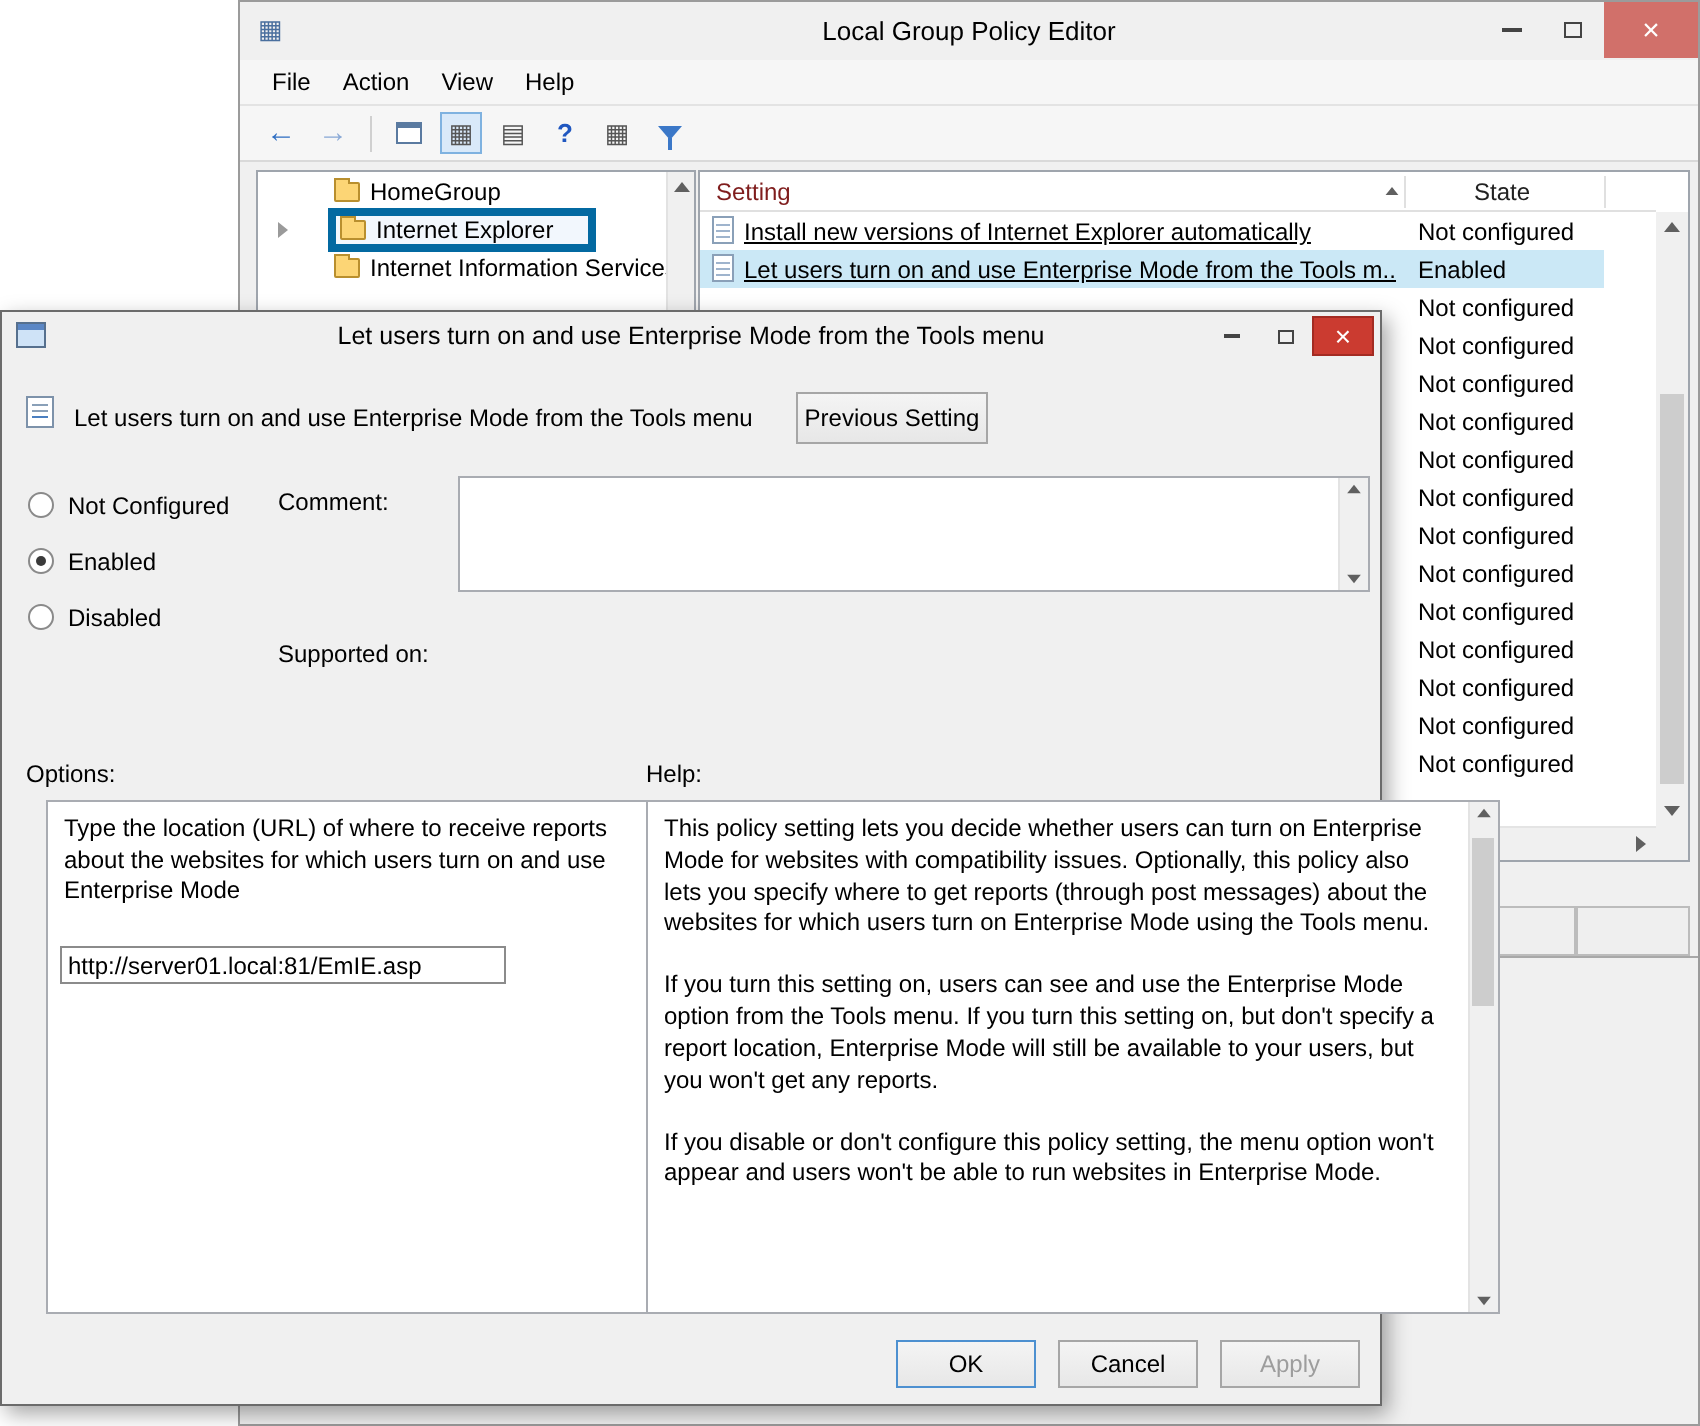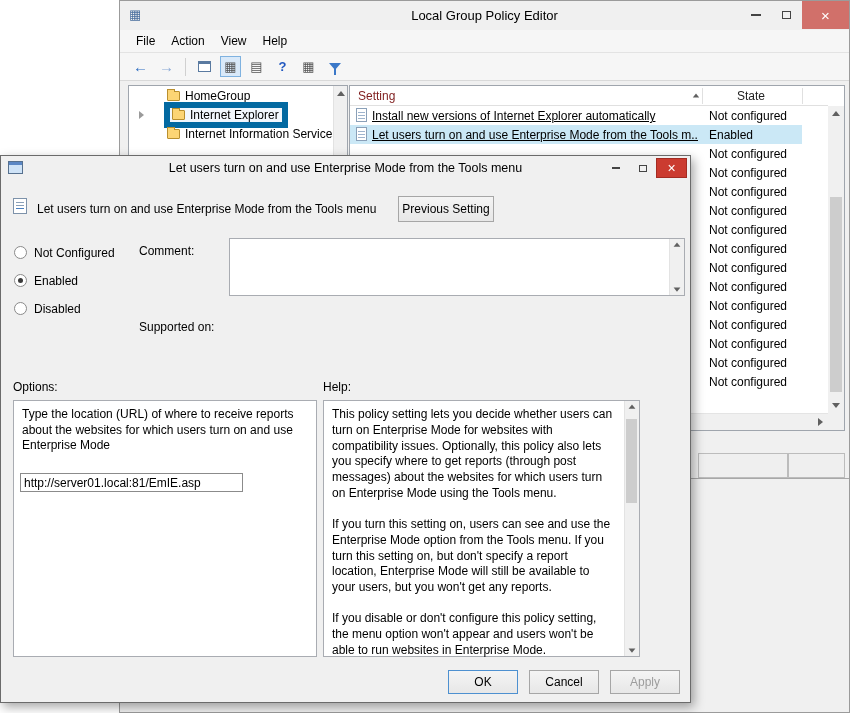--- a/index.html
+++ b/index.html
@@ -40,21 +40,21 @@
   
   .e-tree { position:absolute; left:8px; top:84px; width:220px; height:346px;
     background:#fff; border:1px solid #9fa5ad; overflow:hidden; }
   .tree-row { position:relative; height:19px; display:flex; align-items:center; padding-left:38px; white-space:nowrap; }
   .folder { width:13px; height:10px; background:#fcd575; border:1px solid #b98f2e; border-radius:1px;
     position:relative; margin-right:5px; flex:none; }
   .folder::before { content:""; position:absolute; left:-1px; top:-3px; width:6px; height:2px;
     background:#fcd575; border:1px solid #b98f2e; border-bottom:none; }
   .expander { position:absolute; left:10px; top:6px; width:0; height:0;
     border-top:4px solid transparent; border-bottom:4px solid transparent; border-left:5px solid #9a9a9a; }
-  .tree-sel { display:flex; align-items:center; border:6px solid #0369a1; background:#f2f7fd; padding:0 3px 0 2px; margin-left:-3px; }
+  .tree-sel { display:flex; align-items:center; border:4px solid #0369a1; background:#f2f7fd; padding:0 17px 0 2px; margin-left:-3px; }
   .tree-scroll { position:absolute; right:0; top:0; bottom:0; width:14px; background:#f0f0f0; border-left:1px solid #e2e2e2; }
   .tri-up { width:0; height:0; border-left:4px solid transparent; border-right:4px solid transparent;
     border-bottom:5px solid #606060; }
   .tri-down { width:0; height:0; border-left:4px solid transparent; border-right:4px solid transparent;
     border-top:5px solid #606060; }
   .tri-right { width:0; height:0; border-top:4px solid transparent; border-bottom:4px solid transparent;
     border-left:5px solid #606060; }
   .sb-arrow { width:14px; height:15px; display:flex; align-items:center; justify-content:center; }
 
   
@@ -114,25 +114,25 @@
 
   .flabel { position:absolute; }
   .d-comment-box { position:absolute; left:228px; top:82px; width:456px; height:58px; background:#fff; border:1px solid #a9acb2; }
   .d-supported-box { position:absolute; left:228px; top:158px; width:456px; height:47px; background:#f4f4f4; border:1px solid #a9acb2; }
   .d-supported-box .val { position:absolute; left:7px; top:5px; }
   .scrollstrip { position:absolute; right:0; top:0; bottom:0; width:15px; background:#f0f0f0; border-left:1px solid #e3e3e3;
     display:flex; flex-direction:column; justify-content:space-between; align-items:center; padding:3px 0; }
   .scrollstrip .tri-up, .scrollstrip .tri-down { transform:scale(0.85); }
   .help-thumb { position:absolute; right:2px; top:18px; width:11px; height:84px; background:#cdcdcd; }
 
-  .d-options-panel { position:absolute; left:12px; top:244px; width:304px; height:257px; background:#fff; border:1px solid #a9acb2; }
+  .d-options-panel { position:absolute; left:22px; top:244px; width:304px; height:257px; background:#fff; border:1px solid #a9acb2; }
   .opt-text { position:absolute; left:8px; top:6px; width:286px; line-height:1.3; }
   .opt-input { position:absolute; left:6px; top:72px; width:223px; height:19px; border:1px solid #8b8b8b;
     font-family:inherit; font-size:12px; padding:0 3px; background:#fff; }
-  .d-help-panel { position:absolute; left:322px; top:244px; width:317px; height:257px; background:#fff; border:1px solid #a9acb2; }
+  .d-help-panel { position:absolute; left:322px; top:244px; width:427px; height:257px; background:#fff; border:1px solid #a9acb2; }
   .help-text { position:absolute; left:8px; top:6px; right:24px; line-height:1.32; }
   .help-text p { margin-bottom:15px; }
 
   .d-ok { left:447px; top:514px; width:70px; height:24px; border-color:#4d90d0; }
   .d-cancel { left:528px; top:514px; width:70px; height:24px; }
   .d-apply { left:609px; top:514px; width:70px; height:24px; color:#9d9d9d; }
 </style>
 </head>
 <body>
 

